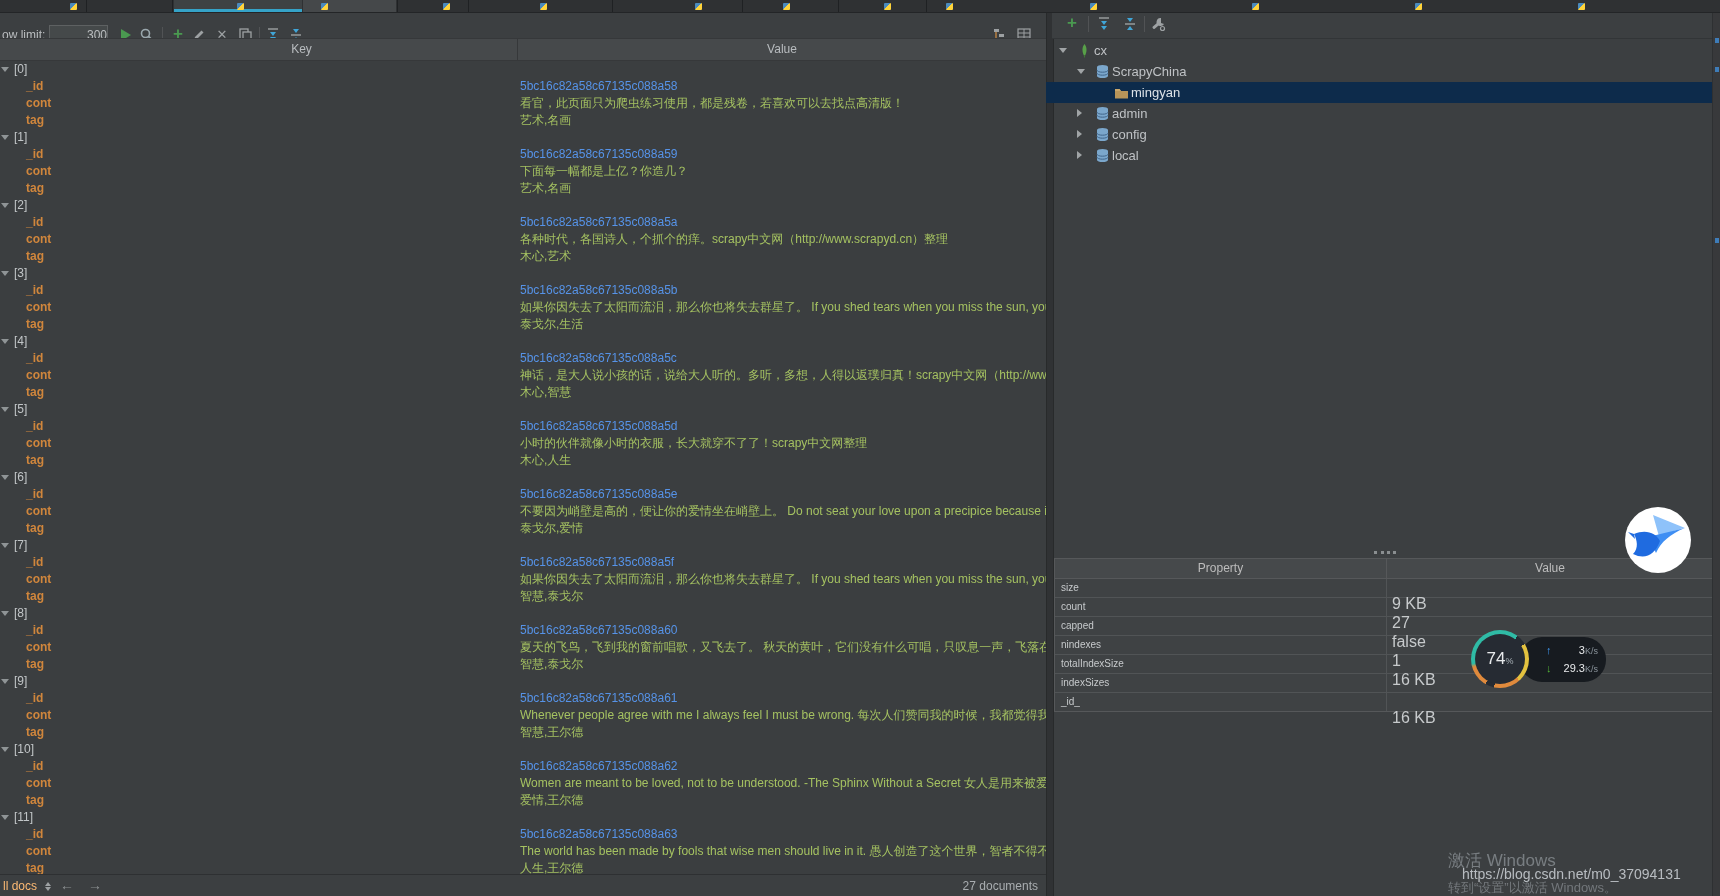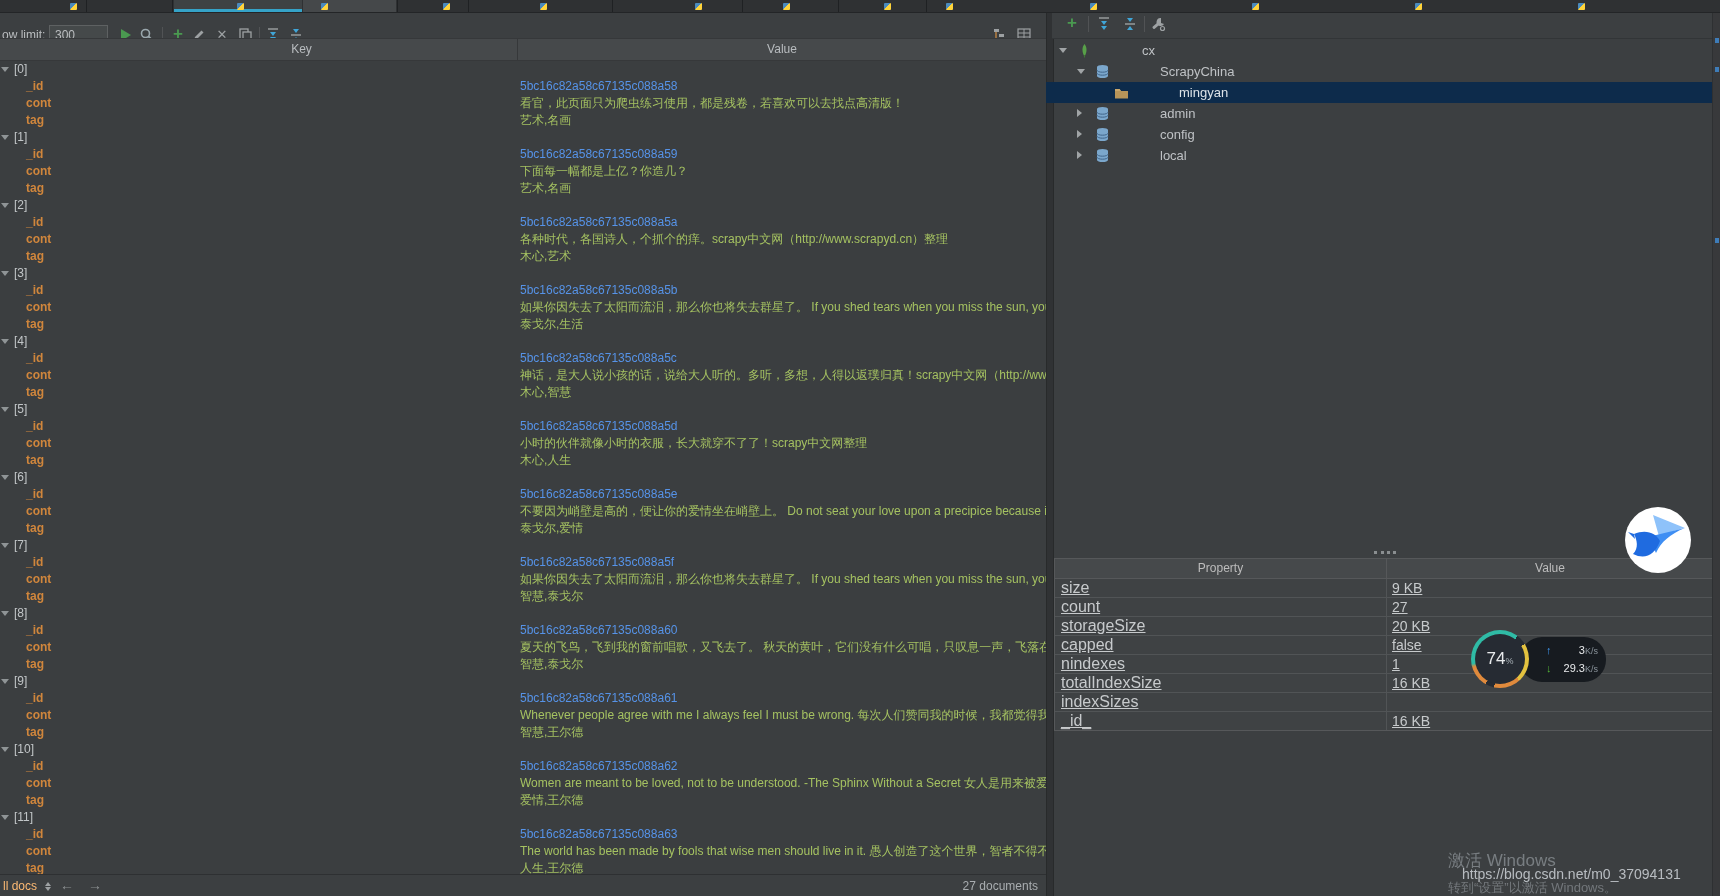--- a/index.html
+++ b/index.html
@@ -9,21 +9,21 @@
   #tabstrip{left:0;top:0;width:1720px;height:12px;background:#2f3133;border-bottom:1px solid #232527;z-index:3;}
   .tabseg{position:absolute;top:0;height:12px;background:#3e4244;}
   .tabsep{position:absolute;top:0;width:1px;height:12px;background:#1f2123;}
   .tabicon{position:absolute;top:3px;width:7px;height:7px;border-radius:1px;
     background:linear-gradient(135deg,#4b8bbe 45%,#ffd43b 45%);}
   #active-underline{position:absolute;top:9px;height:3px;background:#35a3c8;}
   
   #left-toolbar{left:0;top:12px;width:1046px;height:26px;background:#3c3f41;z-index:2;margin-top:10px;}
   .tb-label{position:absolute;top:6px;color:#bbbec0;font-size:12px;}
   #row-limit-input{position:absolute;left:49px;top:3px;width:52px;height:17px;background:#45494a;
-    border:1px solid #5e6162;color:#bbbec0;font-size:12px;padding:0 0 0 5px;}
+    border:1px solid #5e6162;color:#bbbec0;font-size:12px;padding:0 0 0 5px;text-align:right;}
   .icon16{position:absolute;top:5px;width:16px;height:16px;}
   .vsep{position:absolute;top:5px;width:1px;height:16px;background:#515355;}
   .tri-right{width:0;height:0;border-left:10px solid #4a9950;border-top:6px solid transparent;border-bottom:6px solid transparent;margin:2px 0 0 3px;}
   .plus{color:#4a9950;font-size:17px;font-weight:bold;line-height:14px;text-align:center;}
   .gray-glyph{color:#9da1a3;font-size:13px;line-height:16px;text-align:center;}
   
   #grid-header{left:0;top:38px;width:1046px;height:21px;background:#46494b;border-top:1px solid #36383a;
     border-bottom:1px solid #36383a;z-index:2;}
   .gh-cell{position:absolute;top:0;height:21px;line-height:21px;text-align:center;color:#b8bcbf;font-size:12px;}
   #gh-split{position:absolute;left:517px;top:0;width:1px;height:21px;background:#36383a;}
@@ -48,30 +48,30 @@
   #doc-count{position:absolute;right:8px;top:4px;color:#a9adb0;font-size:12px;}
   
   #divider{left:1046px;top:12px;width:6px;height:884px;background:#303234;border-left:1px solid #282a2b;border-right:1px solid #282a2b;}
   #right-toolbar{left:1052px;top:12px;width:668px;height:26px;background:#3c3f41;border-bottom:1px solid #323537;}
   #tree{left:1046px;top:40px;width:666px;height:132px;}
   .tree-row{position:relative;height:21px;line-height:21px;color:#bfc2c5;font-size:13px;}
   .tree-row.selected{background:#0d2b4b;color:#dde3e8;}
   .t-caret-open{position:absolute;top:8px;width:0;height:0;border-top:5px solid #a0a4a6;border-left:4px solid transparent;border-right:4px solid transparent;}
   .t-caret-closed{position:absolute;top:6px;width:0;height:0;border-left:5px solid #a0a4a6;border-top:4px solid transparent;border-bottom:4px solid transparent;}
   .t-icon{position:absolute;top:3px;width:15px;height:15px;}
-  .t-label{position:absolute;top:0;margin-left:48px;}
+  .t-label{position:absolute;top:0;}
   
   #splitter-grip{left:1374px;top:551px;width:22px;height:3px;border-top:3px dotted #8a8e90;}
   #prop-table{left:1054px;top:558px;width:660px;background:#3f4244;border:1px solid #56585a;}
   #prop-header{position:relative;height:19px;background:#46494b;border-bottom:1px solid #56585a;}
   .ph-cell{position:absolute;top:0;height:19px;line-height:19px;text-align:center;color:#bdbdbd;font-size:12px;}
   .prop-row{position:relative;height:18px;border-bottom:1px solid #515456;}
   .prop-row:last-child{border-bottom:none;}
-  .pr-name{position:absolute;left:6px;top:0;line-height:18px;color:#c7cacc;font-size:16px;text-decoration:underline;}
-  .pr-value{position:absolute;left:337px;top:0;line-height:18px;color:#c7cacc;font-size:14px;text-decoration:underline;}
+  .pr-name{position:absolute;left:6px;top:0;line-height:18px;color:#c7cacc;font-size:10px;}
+  .pr-value{position:absolute;left:337px;top:16px;line-height:18px;color:#c7cacc;font-size:16px;}
   .pr-split{position:absolute;left:331px;top:0;width:1px;height:18px;background:#515456;}
   #ph-split{position:absolute;left:331px;top:0;width:1px;height:19px;background:#56585a;}
   
   #right-scrollbar{left:1712px;top:12px;width:8px;height:884px;background:#38393b;border-left:1px solid #2e3032;}
   .scroll-marker{position:absolute;left:2px;width:4px;height:5px;background:#3e7cb8;}
   
   #bird-logo{left:1625px;top:507px;width:66px;height:66px;z-index:8;}
   #speed-pill{left:1520px;top:637px;width:86px;height:45px;background:#171b20;border-radius:22px;z-index:5;
     color:#e8eaec;}
   .pill-row{position:absolute;left:26px;right:8px;height:16px;text-align:right;font-size:11px;line-height:16px;}
@@ -543,25 +543,20 @@
         <span class="pr-value">9 KB</span>
       </div>
 
       <div class="prop-row">
         <span class="pr-name">count</span>
         <span class="pr-split"></span>
         <span class="pr-value">27</span>
       </div>
 
 
-      <div class="prop-row">
-        <span class="pr-name">storageSize</span>
-        <span class="pr-split"></span>
-        <span class="pr-value">20 KB</span>
-      </div>
 
       <div class="prop-row">
         <span class="pr-name">capped</span>
         <span class="pr-split"></span>
         <span class="pr-value">false</span>
       </div>
 
       <div class="prop-row">
         <span class="pr-name">nindexes</span>
         <span class="pr-split"></span>

